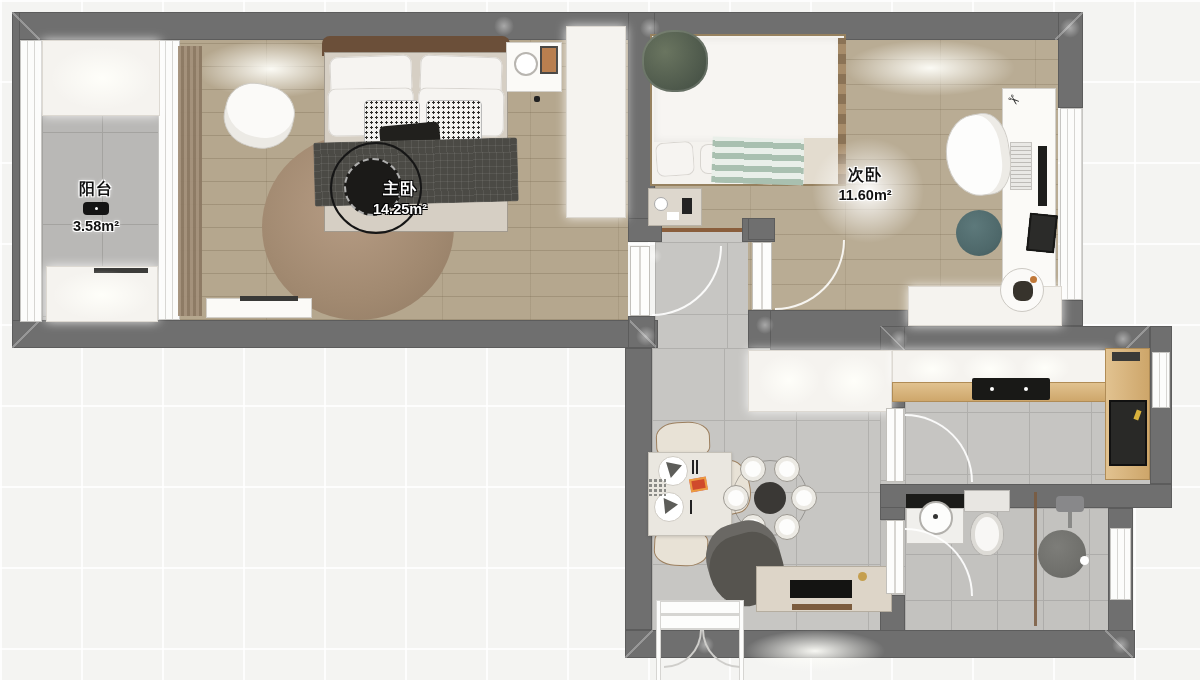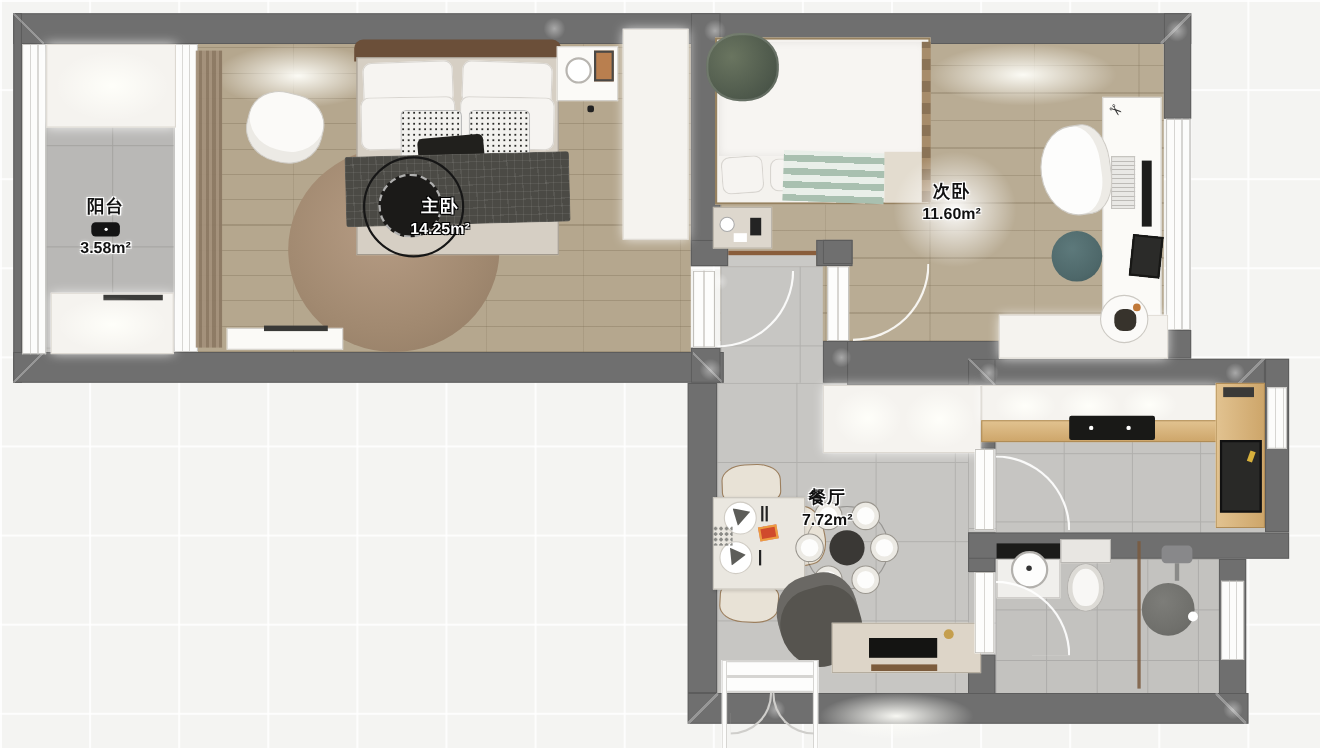--- a/index.html
+++ b/index.html
@@ -263,19 +263,15 @@
   </div>
   <div class="room-label inverse" style="left:340px;top:162px;width:120px;">
     <div class="nm">主卧</div>
     <div class="ar">14.25m²</div>
   </div>
   <div class="a halo-blob" style="left:812px;top:138px;width:112px;height:105px;"></div>
   <div class="room-label halo" style="left:805px;top:148px;width:120px;">
     <div class="nm">次卧</div>
     <div class="ar">11.60m²</div>
   </div>
-  <div class="room-label halo" style="left:692px;top:426px;width:120px;">
-    <div class="nm">餐厅</div>
-    <div class="ar">7.72m²</div>
-  </div>
 
 
 </div>
 
 </body></html>

